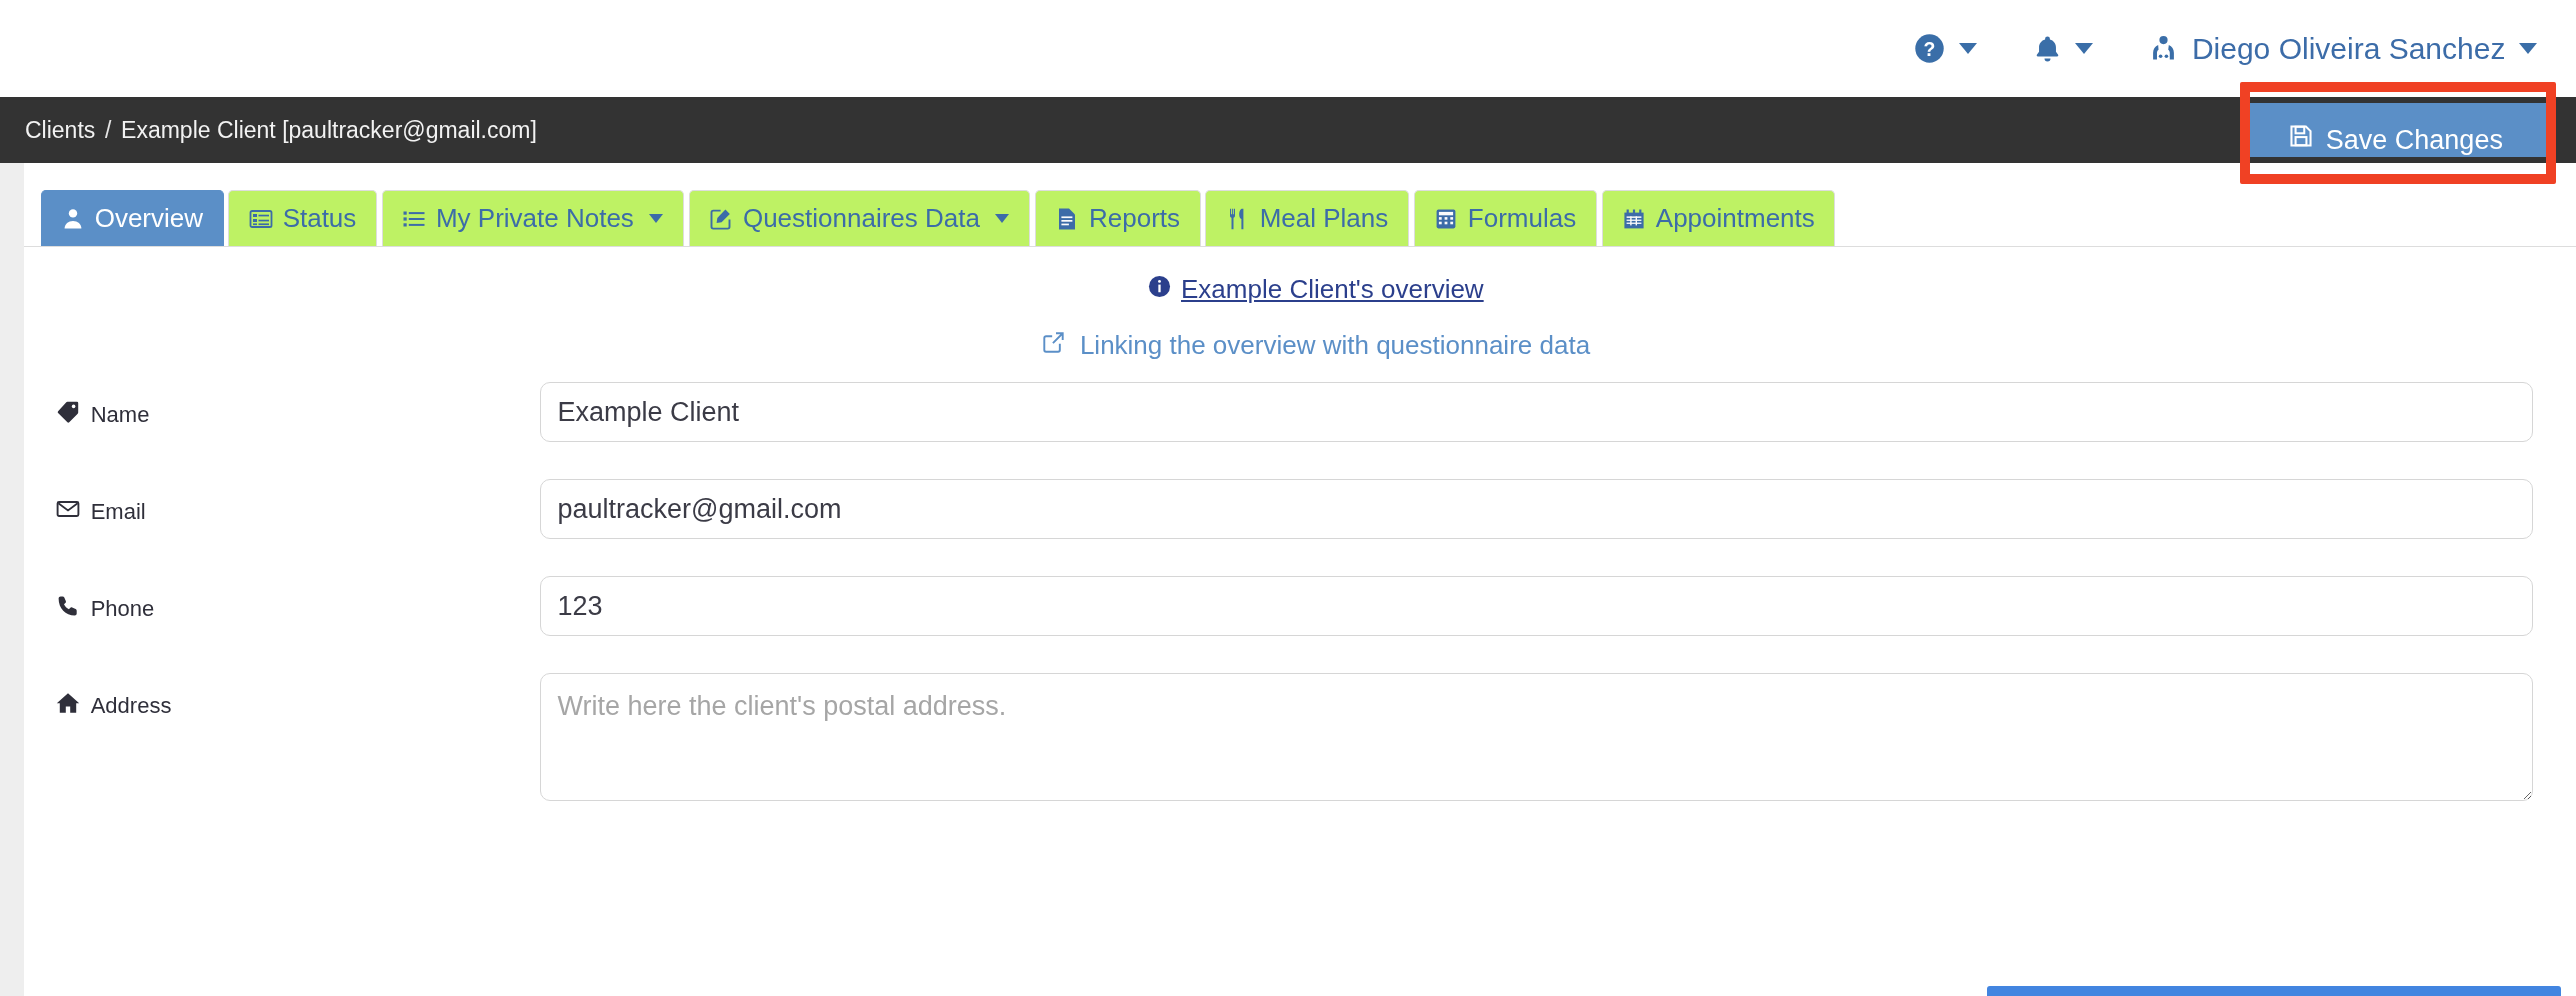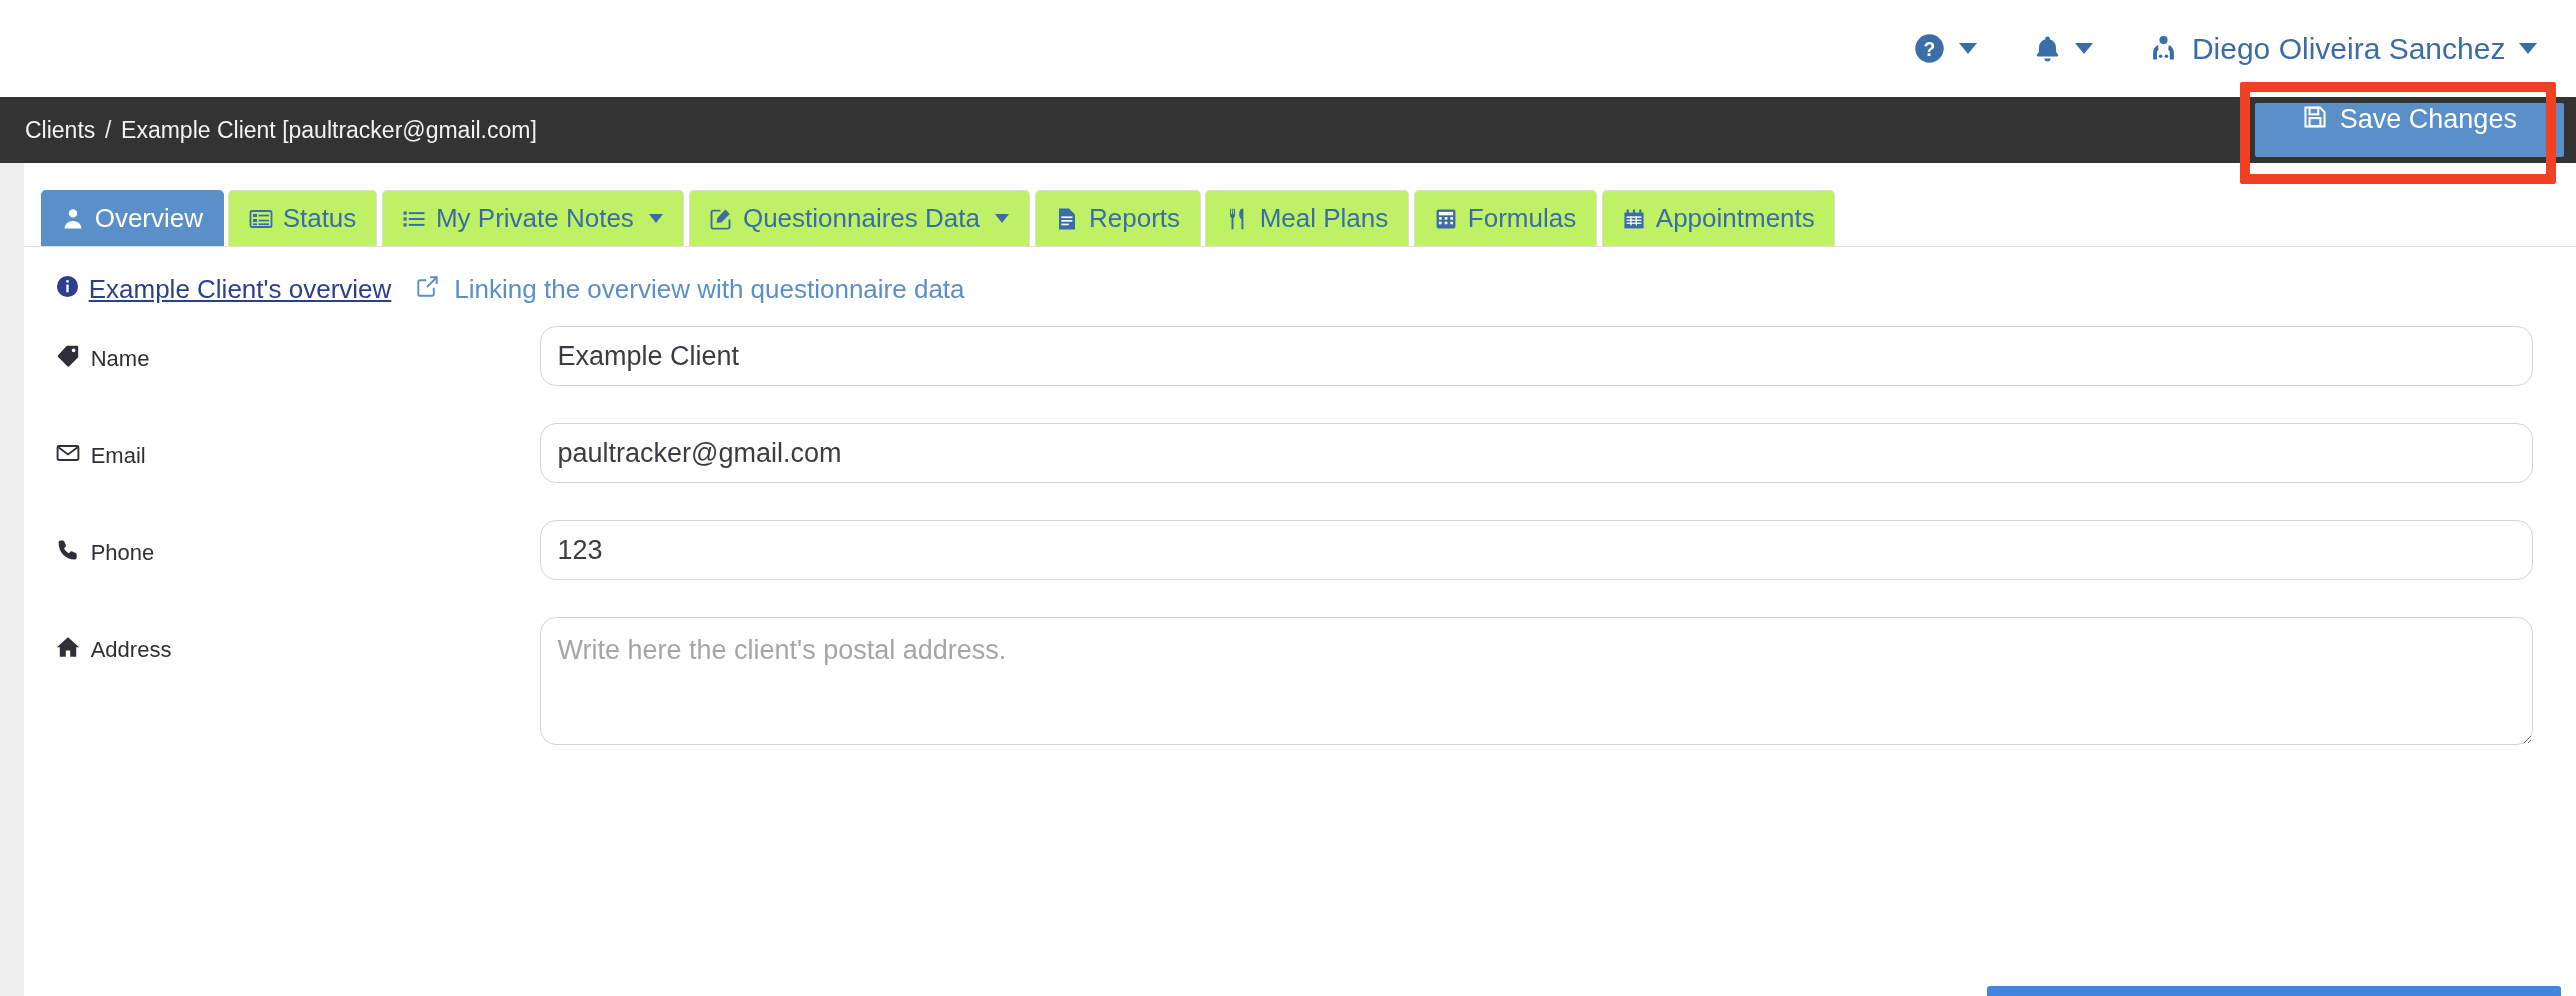--- a/index.html
+++ b/index.html
@@ -55,32 +55,32 @@
   .breadcrumb {
     color: #f2f2f2;
     font-size: 23px;
     padding-left: 25px;
     white-space: nowrap;
   }
   .breadcrumb .bc-sep { margin: 0 9.7px; color: #e6e6e6; }
 
   .save-btn {
     position: absolute;
-    right: 12px;
+    right: 26px;
     top: 5.8px;
     height: 54px;
     min-width: 309px;
     background: #5b8fc7;
     color: #ffffff;
     border: none;
     border-radius: 1.9px;
     font-size: 27px;
     font-family: "Liberation Sans", sans-serif;
     display: flex;
-    align-items: flex-start;
+    align-items: flex-end;
     justify-content: center;
     gap: 11.7px;
     cursor: pointer;
   }
   .annotation-box {
     position: absolute;
     left: 2240px;
     top: 82px;
     width: 316px;
     height: 102px;
@@ -146,20 +146,21 @@
   }
   .tab svg { display: block; }
 
   
   .links-row {
     display: flex;
     align-items: center;
     gap: 25px;
     padding: 27px 0 0 32px;
     font-size: 26px;
+    flex-direction: column;
   }
   .link-primary {
     display: inline-flex;
     align-items: center;
     gap: 9.7px;
     color: #2b3f8c;
     text-decoration: underline;
     cursor: pointer;
     white-space: nowrap;
   }
@@ -189,21 +190,21 @@
     display: flex;
     align-items: center;
     gap: 10.7px;
     white-space: nowrap;
   }
   .field-wrap { flex: 1; padding-right: 43px; }
   .field {
     width: 100%;
     height: 60px;
     border: 1px solid #d6d6d6;
-    border-radius: 16px;
+    border-radius: 10px;
     background: #ffffff;
     font-size: 27px;
     font-family: "Liberation Sans", sans-serif;
     color: #3b3b46;
     padding: 0 16.5px;
     outline: none;
   }
   textarea.field {
     height: 128px;
     padding-top: 13.6px;

